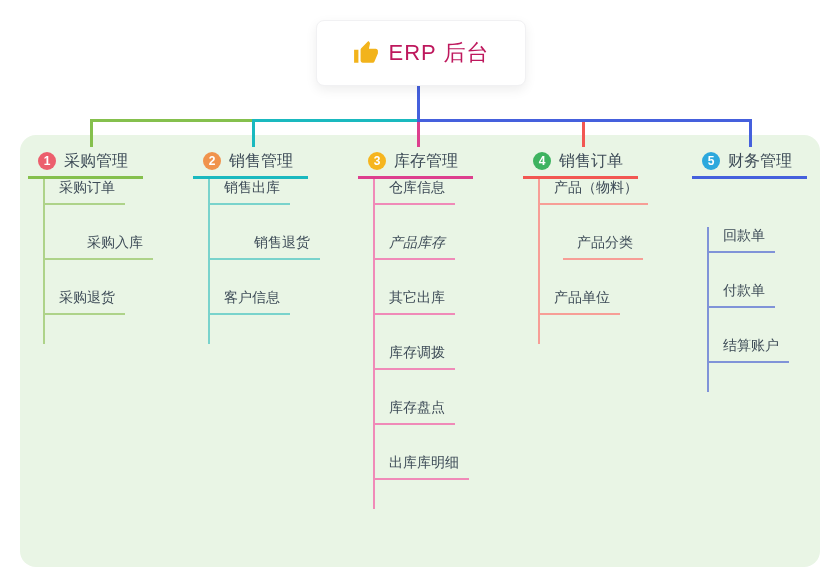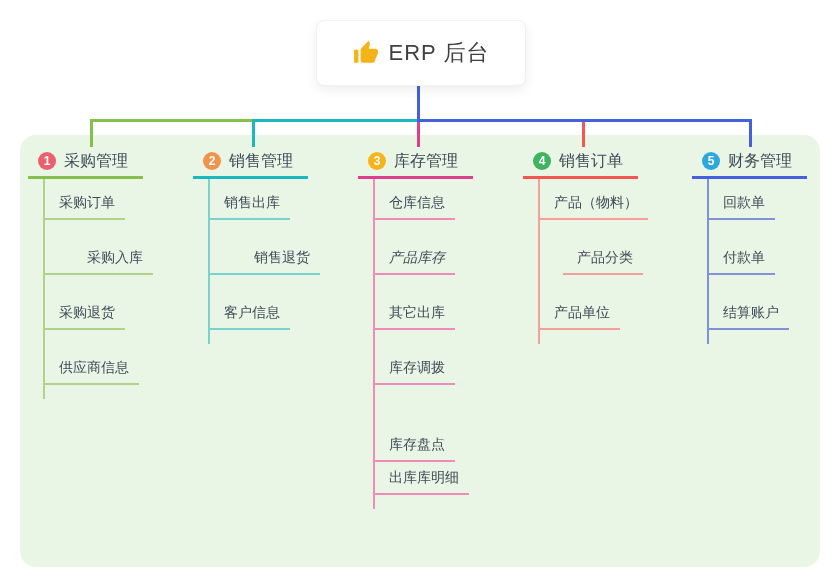--- a/index.html
+++ b/index.html
@@ -12,41 +12,41 @@
     position:absolute; left:20px; top:135px; width:800px; height:432px;
     border-radius:16px; z-index:0;
   }
   .root-node {
     position:absolute; left:316px; top:20px; width:208px; height:64px;
     background:#ffffff; border:1px solid #f1f1f3; border-radius:8px;
     box-shadow:0 4px 12px rgba(0,0,0,0.07);
     display:flex; align-items:center; justify-content:center; gap:10px;
     z-index:3;
   }
-  .root-title { font-size:22px; font-weight:500; color:#404040; letter-spacing:1px; }
+  .root-title { font-size:22px; font-weight:500; color:#be185d; letter-spacing:1px; }
   .thumb-icon { width:26px; height:26px; display:block; }
   .line { position:absolute; z-index:1; }
   .branch { position:absolute; z-index:2; top:146px; }
   .branch-header {
     display:inline-flex; align-items:center; gap:8px;
     padding:3px 15px 3px 10px; border-bottom:3px solid #888;
     white-space:nowrap;
   }
   .num-circle {
     width:18px; height:18px; border-radius:50%; flex:0 0 18px;
     color:#ffffff; font-size:12px; font-weight:bold;
     display:flex; align-items:center; justify-content:center;
   }
   .branch-label { font-size:16px; font-weight:500; color:#3d4b57; line-height:24px; }
   .sub-list {
     list-style:none; margin:0; padding:0;
     position:absolute; left:15px; top:33px;
     border-left:2px solid #ccc;
   }
-  .sub-item { height:55px; display:flex; align-items:center; }
+  .sub-item { height:55px; display:flex; align-items:flex-start; }
   .sub-item span {
     display:inline-block; white-space:nowrap;
     font-size:14px; color:#3d4b57;
     padding:0 10px 6px 14px; border-bottom:2px solid #ccc;
   }
 </style>
 </head>
 <body>
 
 <div class="canvas">
@@ -79,23 +79,20 @@
     <ul class="sub-list" style="border-left-color: rgb(174, 211, 137);">
           <li class="sub-item">
             <span style="border-bottom-color: rgb(174, 211, 137);">采购订单</span>
           </li>
           <li class="sub-item">
             <span style="border-bottom-color: rgb(174, 211, 137); padding-left: 42px;">采购入库</span>
           </li>
           <li class="sub-item">
             <span style="border-bottom-color: rgb(174, 211, 137);">采购退货</span>
           </li>
-          <li class="sub-item">
-            <span style="border-bottom-color: rgb(174, 211, 137);">供应商信息</span>
-          </li>
         </ul>
   </div>
 
   <div class="branch" style="left: 193px;">
     <div class="branch-header" style="border-bottom-color: rgb(26, 185, 191);">
       <span class="num-circle" style="background: rgb(240, 147, 76);">2</span>
       <span class="branch-label">销售管理</span>
     </div>
     <ul class="sub-list" style="border-left-color: rgb(121, 211, 204);">
           <li class="sub-item">
@@ -122,21 +119,21 @@
           <li class="sub-item">
             <span style="border-bottom-color: rgb(240, 138, 184); font-style: italic;">产品库存</span>
           </li>
           <li class="sub-item">
             <span style="border-bottom-color: rgb(240, 138, 184);">其它出库</span>
           </li>
           <li class="sub-item">
             <span style="border-bottom-color: rgb(240, 138, 184);">库存调拨</span>
           </li>
           <li class="sub-item">
-            <span style="border-bottom-color: rgb(240, 138, 184); margin-top: 44px;">库存盘点</span>
+            <span style="border-bottom-color: rgb(240, 138, 184);">库存盘点</span>
           </li>
           <li class="sub-item">
             <span style="border-bottom-color: rgb(240, 138, 184);">出库库明细</span>
           </li>
         </ul>
   </div>
 
   <div class="branch" style="left: 523px;">
     <div class="branch-header" style="border-bottom-color: rgb(242, 87, 82);">
       <span class="num-circle" style="background: rgb(62, 179, 96);">4</span>
@@ -153,21 +150,21 @@
             <span style="border-bottom-color: rgb(247, 158, 150);">产品单位</span>
           </li>
         </ul>
   </div>
 
   <div class="branch" style="left: 692px;">
     <div class="branch-header" style="border-bottom-color: rgb(69, 96, 221);">
       <span class="num-circle" style="background: rgb(44, 168, 221);">5</span>
       <span class="branch-label">财务管理</span>
     </div>
-    <ul class="sub-list" style="border-left-color: rgb(128, 147, 216);">
+    <ul class="sub-list" style="border-left-color: rgb(128, 147, 216); margin-top: 48px;">
           <li class="sub-item">
             <span style="border-bottom-color: rgb(128, 147, 216);">回款单</span>
           </li>
           <li class="sub-item">
             <span style="border-bottom-color: rgb(128, 147, 216);">付款单</span>
           </li>
           <li class="sub-item">
             <span style="border-bottom-color: rgb(128, 147, 216);">结算账户</span>
           </li>
         </ul>

